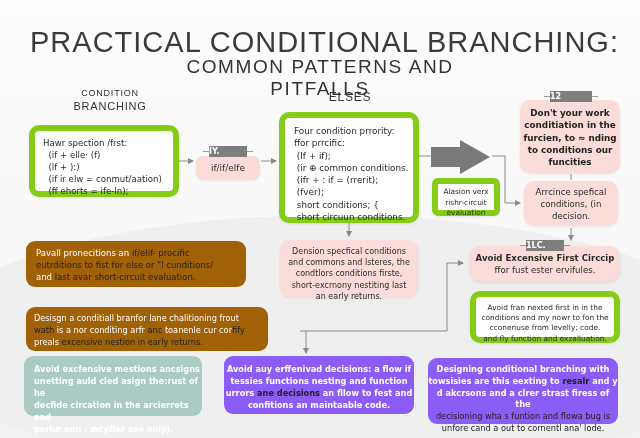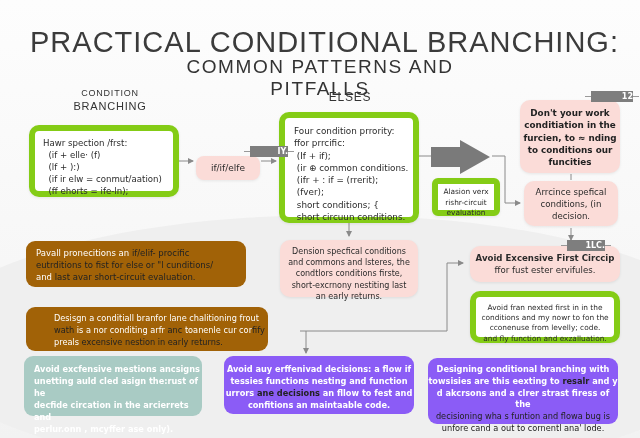--- a/index.html
+++ b/index.html
@@ -27,21 +27,21 @@
     font-size:9px; line-height:13px;
   }
   .white { background:#fff; border:6px solid #84cc16; box-shadow:0 1px 3px rgba(0,0,0,0.08); }
   .pink { background:#fbdcd8; box-shadow:0 1px 3px rgba(0,0,0,0.08); }
   .grey { background:#a16207; color:#fff; border-radius:9px;margin-top:15px; }
   .teal { background:#a9cbc4; color:#fff; border-radius:9px; }
   .lightgrey { background:#8b5cf6; color:#fff; border-radius:9px; }
   .code-line { white-space:pre; }
   .tag {
     position:absolute; z-index:3; background:#7e7e7e; color:#fff;
-    font-size:8px; font-weight:bold; text-align:right; height:11px; line-height:11px;margin-left:41px;
+    font-size:8px; font-weight:bold; text-align:left; height:11px; line-height:11px;
   }
   .tag::before, .tag::after {
     content:""; position:absolute; top:5px; width:6px; height:1px; background:#999;
   }
   .tag::before { left:-6px; } .tag::after { right:-6px; }
   .center { text-align:center; }
   .dark { color:#222; }
   svg.connectors { position:absolute; left:0; top:0; z-index:1; }
 </style>
 </head>
@@ -136,21 +136,21 @@
   <div>short-excrnony nestiting last</div>
   <div>an early returns.</div>
 </div>
 
 <div class="box grey" style="left:26px;top:226px;width:220px;height:46px;padding:6px 0 0 10px;font-size:8.5px;line-height:12px;">
   <div><span>Pavall pronecitions an</span> <span class="dark">if/elif- procific</span></div>
   <div class="dark">eutrditions to fist for else  or "l cunditions/</div>
   <div><span>and</span> <span class="dark">last avar short-circuit evaluation.</span></div>
 </div>
 
-<div class="box grey" style="left:26px;top:292px;width:242px;height:44px;padding:5px 0 0 28px;font-size:8.2px;line-height:12px;">
+<div class="box grey" style="left:26px;top:292px;width:242px;height:44px;padding:5px 0 0 8px;font-size:8.2px;line-height:12px;">
   <div>Desisgn a conditiall branfor lane chalitioning frout</div>
   <div><span class="dark">wath</span> <span>is a nor conditing arfr</span> <span class="dark">anc</span> <span>toanenle cur cor</span><span class="dark">fify</span></div>
   <div><span>preals</span> <span class="dark">excensive nestion in early returns.</span></div>
 </div>
 
 <div class="box teal" style="left:24px;top:356px;width:178px;height:60px;padding:7px 0 0 10px;font-size:8.2px;line-height:12px;font-weight:bold;">
   <div>Avoid excfensive mestions ancsigns</div>
   <div>unetting auld cled asign the:rust of he</div>
   <div>decfide circation in the arcierrets and</div>
   <div>perlur.onn , mcyffer ase only).</div>

